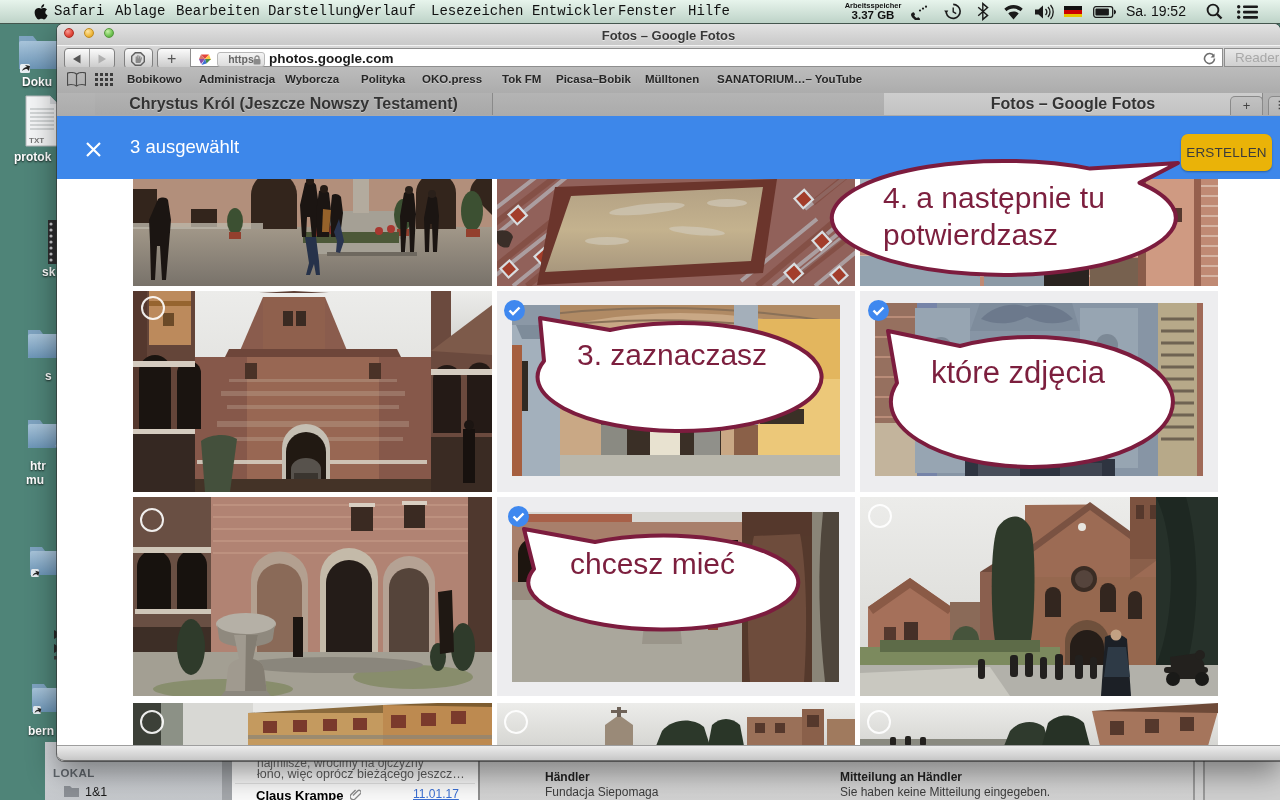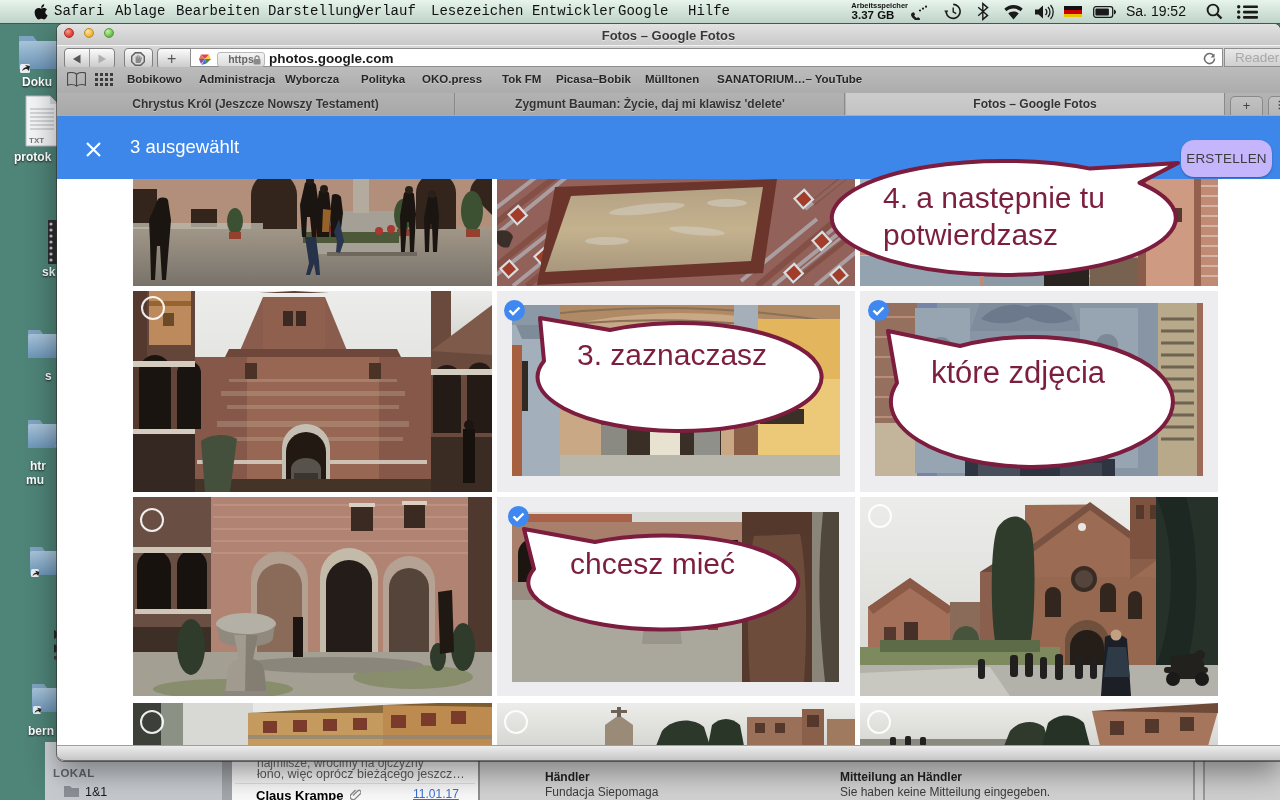--- a/index.html
+++ b/index.html
@@ -28,22 +28,22 @@
   #tabbar{position:absolute;left:0;top:69px;width:100%;height:23px;
     background:linear-gradient(#b4b4b4,#ababab);}
   #bluebar{position:absolute;left:0;top:92px;width:100%;height:63px;background:#3d87ea;}
   #content{position:absolute;left:0;top:92px;width:100%;height:630px;background:#fff;}
   #bottombar{position:absolute;left:0;bottom:0;width:100%;height:15px;
     background:linear-gradient(#ececec,#c4c4c4);border-top:1px solid #9e9e9e;
     box-shadow:inset 0 -1px 0 #6e6e6e;border-radius:0 0 0 7px;}
   .tl{position:absolute;top:4px;width:10px;height:10px;border-radius:50%;}
   .bm{position:absolute;top:6px;font-size:11.5px;font-weight:bold;color:#262626;text-shadow:0 1px 0 rgba(255,255,255,.35);}
   .tab{position:absolute;top:0;height:22px;border-right:1px solid #8a8a8a;box-sizing:border-box;
-    text-align:center;font-size:12px;font-weight:bold;color:#333;line-height:22px;
-    text-shadow:0 1px 0 rgba(255,255,255,.35);overflow:hidden;white-space:nowrap;}
+    text-align:center;font-size:16px;font-weight:bold;color:#333;line-height:22px;
+    text-shadow:0 1px 0 rgba(255,255,255,.35);overflow:hidden;white-space:nowrap;margin-left:38px;}
   .photo{position:absolute;overflow:hidden;}
   .cell{position:absolute;background:#ededef;}
   .ring{position:absolute;width:20px;height:20px;border-radius:50%;border:2px solid rgba(255,255,255,.9);}
   .chk{position:absolute;width:21px;height:21px;}
 </style>
 </head>
 <body>
 <div id="screen">
 
   <div id="desktopicons">
@@ -226,21 +226,20 @@
       <div class="bm" style="left:228px">Wyborcza</div>
       <div class="bm" style="left:304px">Polityka</div>
       <div class="bm" style="left:365px">OKO.press</div>
       <div class="bm" style="left:445px">Tok FM</div>
       <div class="bm" style="left:499px">Picasa–Bobik</div>
       <div class="bm" style="left:588px">Mülltonen</div>
       <div class="bm" style="left:660px">SANATORIUM…– YouTube</div>
     </div>
     <div id="tabbar">
       <div class="tab" style="left:0;width:398px;background:linear-gradient(#b2b2b2,#a8a8a8)">Chrystus Król (Jeszcze Nowszy Testament)</div>
-      <div class="tab" style="left:399px;width:389px;background:linear-gradient(#b2b2b2,#a8a8a8)">Zygmunt Bauman: Życie, daj mi klawisz 'delete'</div>
       <div class="tab" style="left:789px;width:379px;background:linear-gradient(#cdcdcd,#c2c2c2)">Fotos – Google Fotos</div>
       <div class="abs" style="left:1173px;top:3px;width:33px;height:19px;background:linear-gradient(#c2c2c2,#b5b5b5);border:1px solid #8a8a8a;border-bottom:none;border-radius:5px 5px 0 0;box-sizing:border-box;text-align:center;font-size:13px;color:#444;line-height:17px">+</div>
       <div class="abs" style="left:1211px;top:3px;width:30px;height:19px;background:linear-gradient(#c2c2c2,#b5b5b5);border:1px solid #8a8a8a;border-bottom:none;border-radius:5px 5px 0 0;box-sizing:border-box;font-size:11px;color:#444;font-weight:bold;text-align:center;line-height:17px">☰</div>
     </div>
     <div id="content">
 
       <svg class="photo" style="left:76px;top:63px" width="359" height="107" viewBox="0 0 359 107">
         <rect width="359" height="52" fill="#b28f7b"></rect>
         <rect y="48" width="359" height="59" fill="url(#pav1)"></rect>
         <defs>
@@ -679,21 +678,21 @@
       <svg class="chk" style="left:450.5px;top:390px" viewBox="0 0 21 21">
           <circle cx="10.5" cy="10.5" r="10.5" fill="#3f88ef"></circle>
           <path d="M5.5 10.5l3.5 3.5 6.5-6.5" stroke="#fff" stroke-width="2.4" fill="none"></path>
         </svg>
     </div>
     <div id="bluebar">
       <svg class="abs" style="left:29px;top:26px" width="15" height="15" viewBox="0 0 15 15">
           <path stroke="#fff" stroke-width="2.2" d="M1 1l13 13M14 1L1 14"></path>
         </svg>
       <div class="abs" style="left:73px;top:20px;font-size:18.5px;color:#fff;">3 ausgewählt</div>
-      <div class="abs" style="left:1124px;top:24px;width:91px;height:37px;background:#c4b5fd;border-radius:13px;box-shadow:0 1px 2px rgba(0,0,0,.3)">
+      <div class="abs" style="left:1124px;top:18px;width:91px;height:37px;background:#eab308;border-radius:7px;box-shadow:0 1px 2px rgba(0,0,0,.3)">
         <div class="abs" style="left:0;top:11px;width:100%;text-align:center;font-size:13.5px;color:#3c3c3c;letter-spacing:.2px">ERSTELLEN</div>
       </div>
     </div>
     <div id="bottombar"></div>
   </div>
 
   <svg class="abs" style="left:0;top:0;z-index:40;pointer-events:none" width="1280" height="800" viewBox="0 0 1280 800">
     <g fill="#fff" stroke="#7c1c3e" stroke-width="4" stroke-linejoin="round">
       <path d="M1178 163 L1139.5 182.9 A172 57 0 1 1 1090 168.6 Z"></path>
       <path d="M540 318 L610 330 A142 54 0 1 1 544 361 Z"></path>
@@ -713,24 +712,24 @@
     <svg class="abs" style="left:34px;top:4px" width="14" height="16" viewBox="0 0 14 16">
       <path fill="#111" d="M11.3 8.6c0-2 1.6-3 1.7-3.1-.9-1.4-2.4-1.6-2.9-1.6-1.2-.1-2.4.7-3 .7-.6 0-1.6-.7-2.6-.7C3.2 4 2 4.7 1.3 5.8-.1 8.1.9 11.5 2.3 13.4c.7 1 1.5 2 2.5 2 1 0 1.4-.6 2.6-.6 1.2 0 1.6.6 2.6.6 1.1 0 1.8-1 2.4-1.9.8-1.1 1.1-2.2 1.1-2.2s-2.2-.9-2.2-2.7zM9.4 2.7c.5-.7.9-1.6.8-2.5-.8 0-1.7.5-2.3 1.2-.5.6-.9 1.5-.8 2.4.9.1 1.8-.5 2.3-1.1z"></path>
     </svg>
     <b class="mi" style="left:54px">Safari</b>
     <span class="mi" style="left:115px">Ablage</span>
     <span class="mi" style="left:176px">Bearbeiten</span>
     <span class="mi" style="left:268px">Darstellung</span>
     <span class="mi" style="left:357px">Verlauf</span>
     <span class="mi" style="left:431px">Lesezeichen</span>
     <span class="mi" style="left:532px">Entwickler</span>
-    <span class="mi" style="left:618px">Google</span>
+    <span class="mi" style="left:618px">Fenster</span>
     <span class="mi" style="left:688px">Hilfe</span>
     <div class="abs" style="left:838px;top:1px;width:70px;text-align:center;font-weight:bold;color:#111">
-      <div style="font-size:7.5px;text-align:right;">Arbeitsspeicher</div>
+      <div style="font-size:7.5px;">Arbeitsspeicher</div>
       <div style="font-size:11.5px;margin-top:-1px;letter-spacing:0;">3.37 GB</div>
     </div>
     <svg class="abs" style="left:910px;top:4px" width="22" height="16" viewBox="0 0 22 16">
       <path fill="#1a1a1a" d="M4.5 15.2c-1.1-.5-2.4-1.7-3-2.9-.5-1-.6-1.7-.3-2.4.3-.7 1.7-1.7 2.3-1.6.4.1 1.5 1.4 1.5 1.9 0 .2-.2.6-.4.9l-.4.5.5.7c.3.4.9 1 1.3 1.3l.8.5.5-.4c.3-.2.7-.4.9-.4.5 0 1.8 1.2 1.9 1.6.1.6-.9 1.9-1.7 2.2-.9.4-2.6.4-3.9.1z"></path>
       <circle fill="#1a1a1a" cx="10" cy="6.5" r="1.1"></circle>
         <circle fill="#1a1a1a" cx="13" cy="4.6" r="1.1"></circle>
         <circle fill="#1a1a1a" cx="16" cy="2.7" r="1.1"></circle>
     </svg>
     <svg class="abs" style="left:943px;top:3px" width="20" height="17" viewBox="0 0 20 17">
       <path fill="none" stroke="#1a1a1a" stroke-width="1.6" d="M10.2 1.4a7 7 0 1 1-6.9 8.4"></path>

